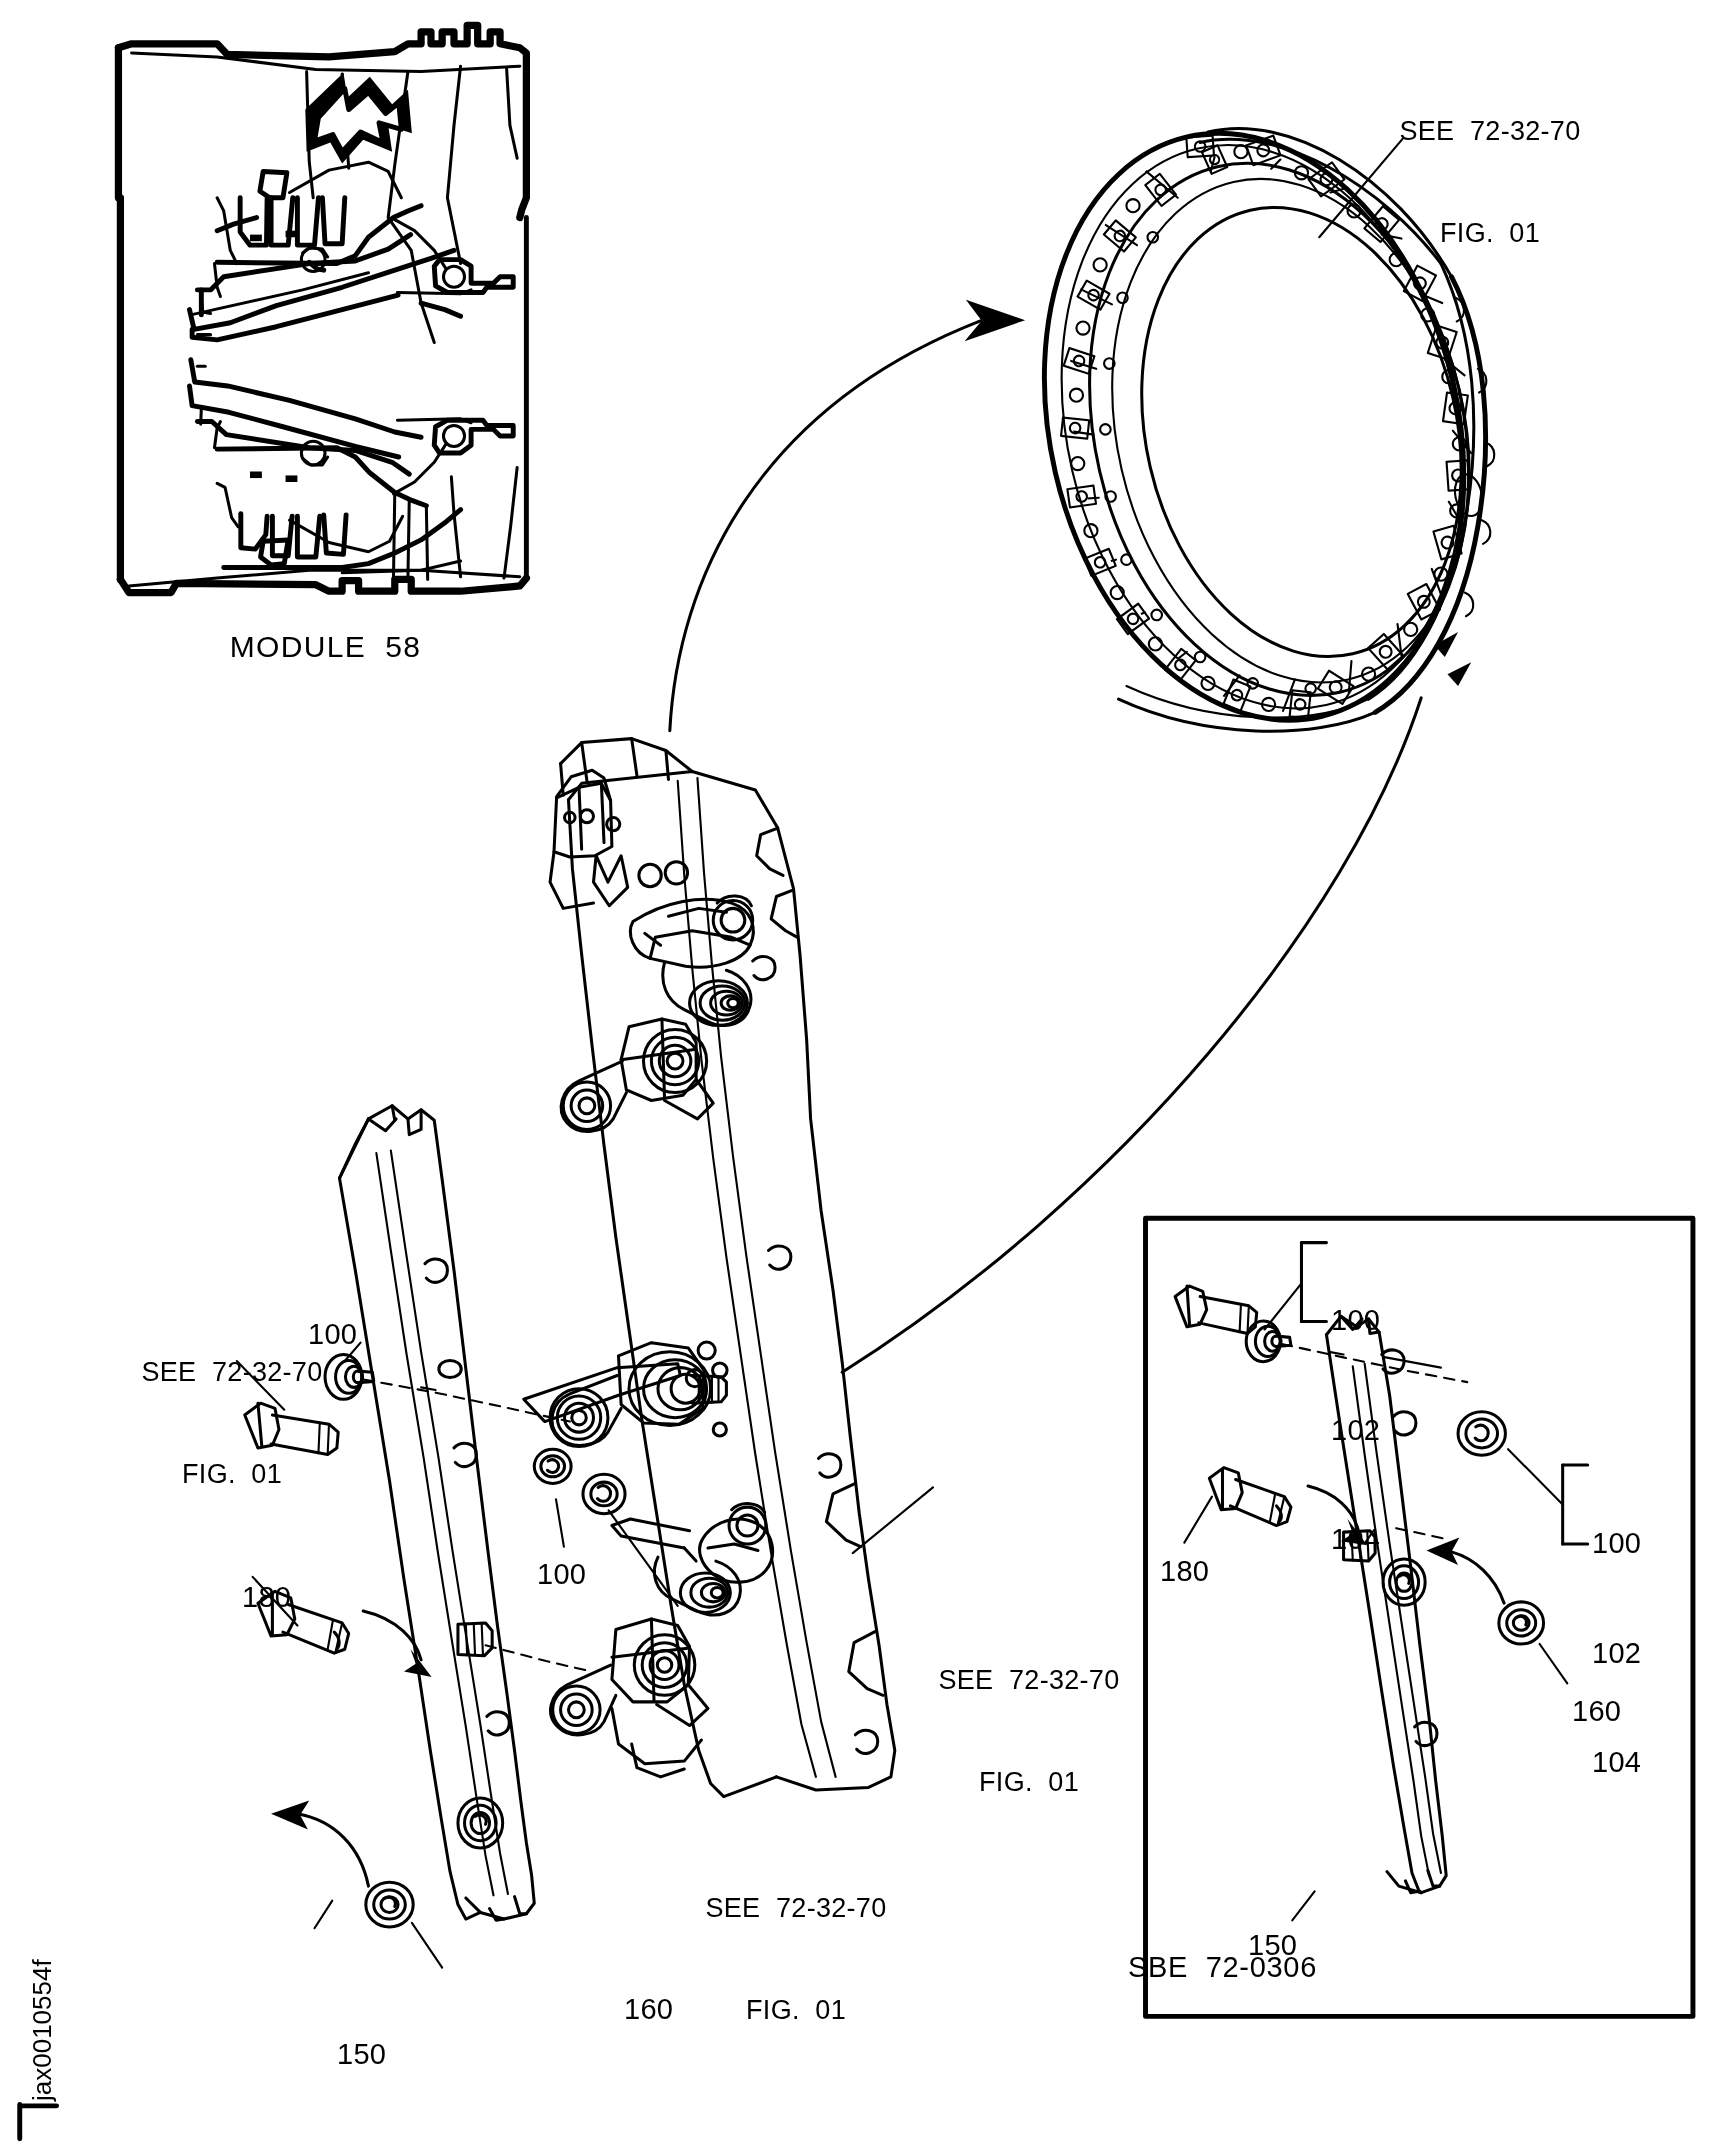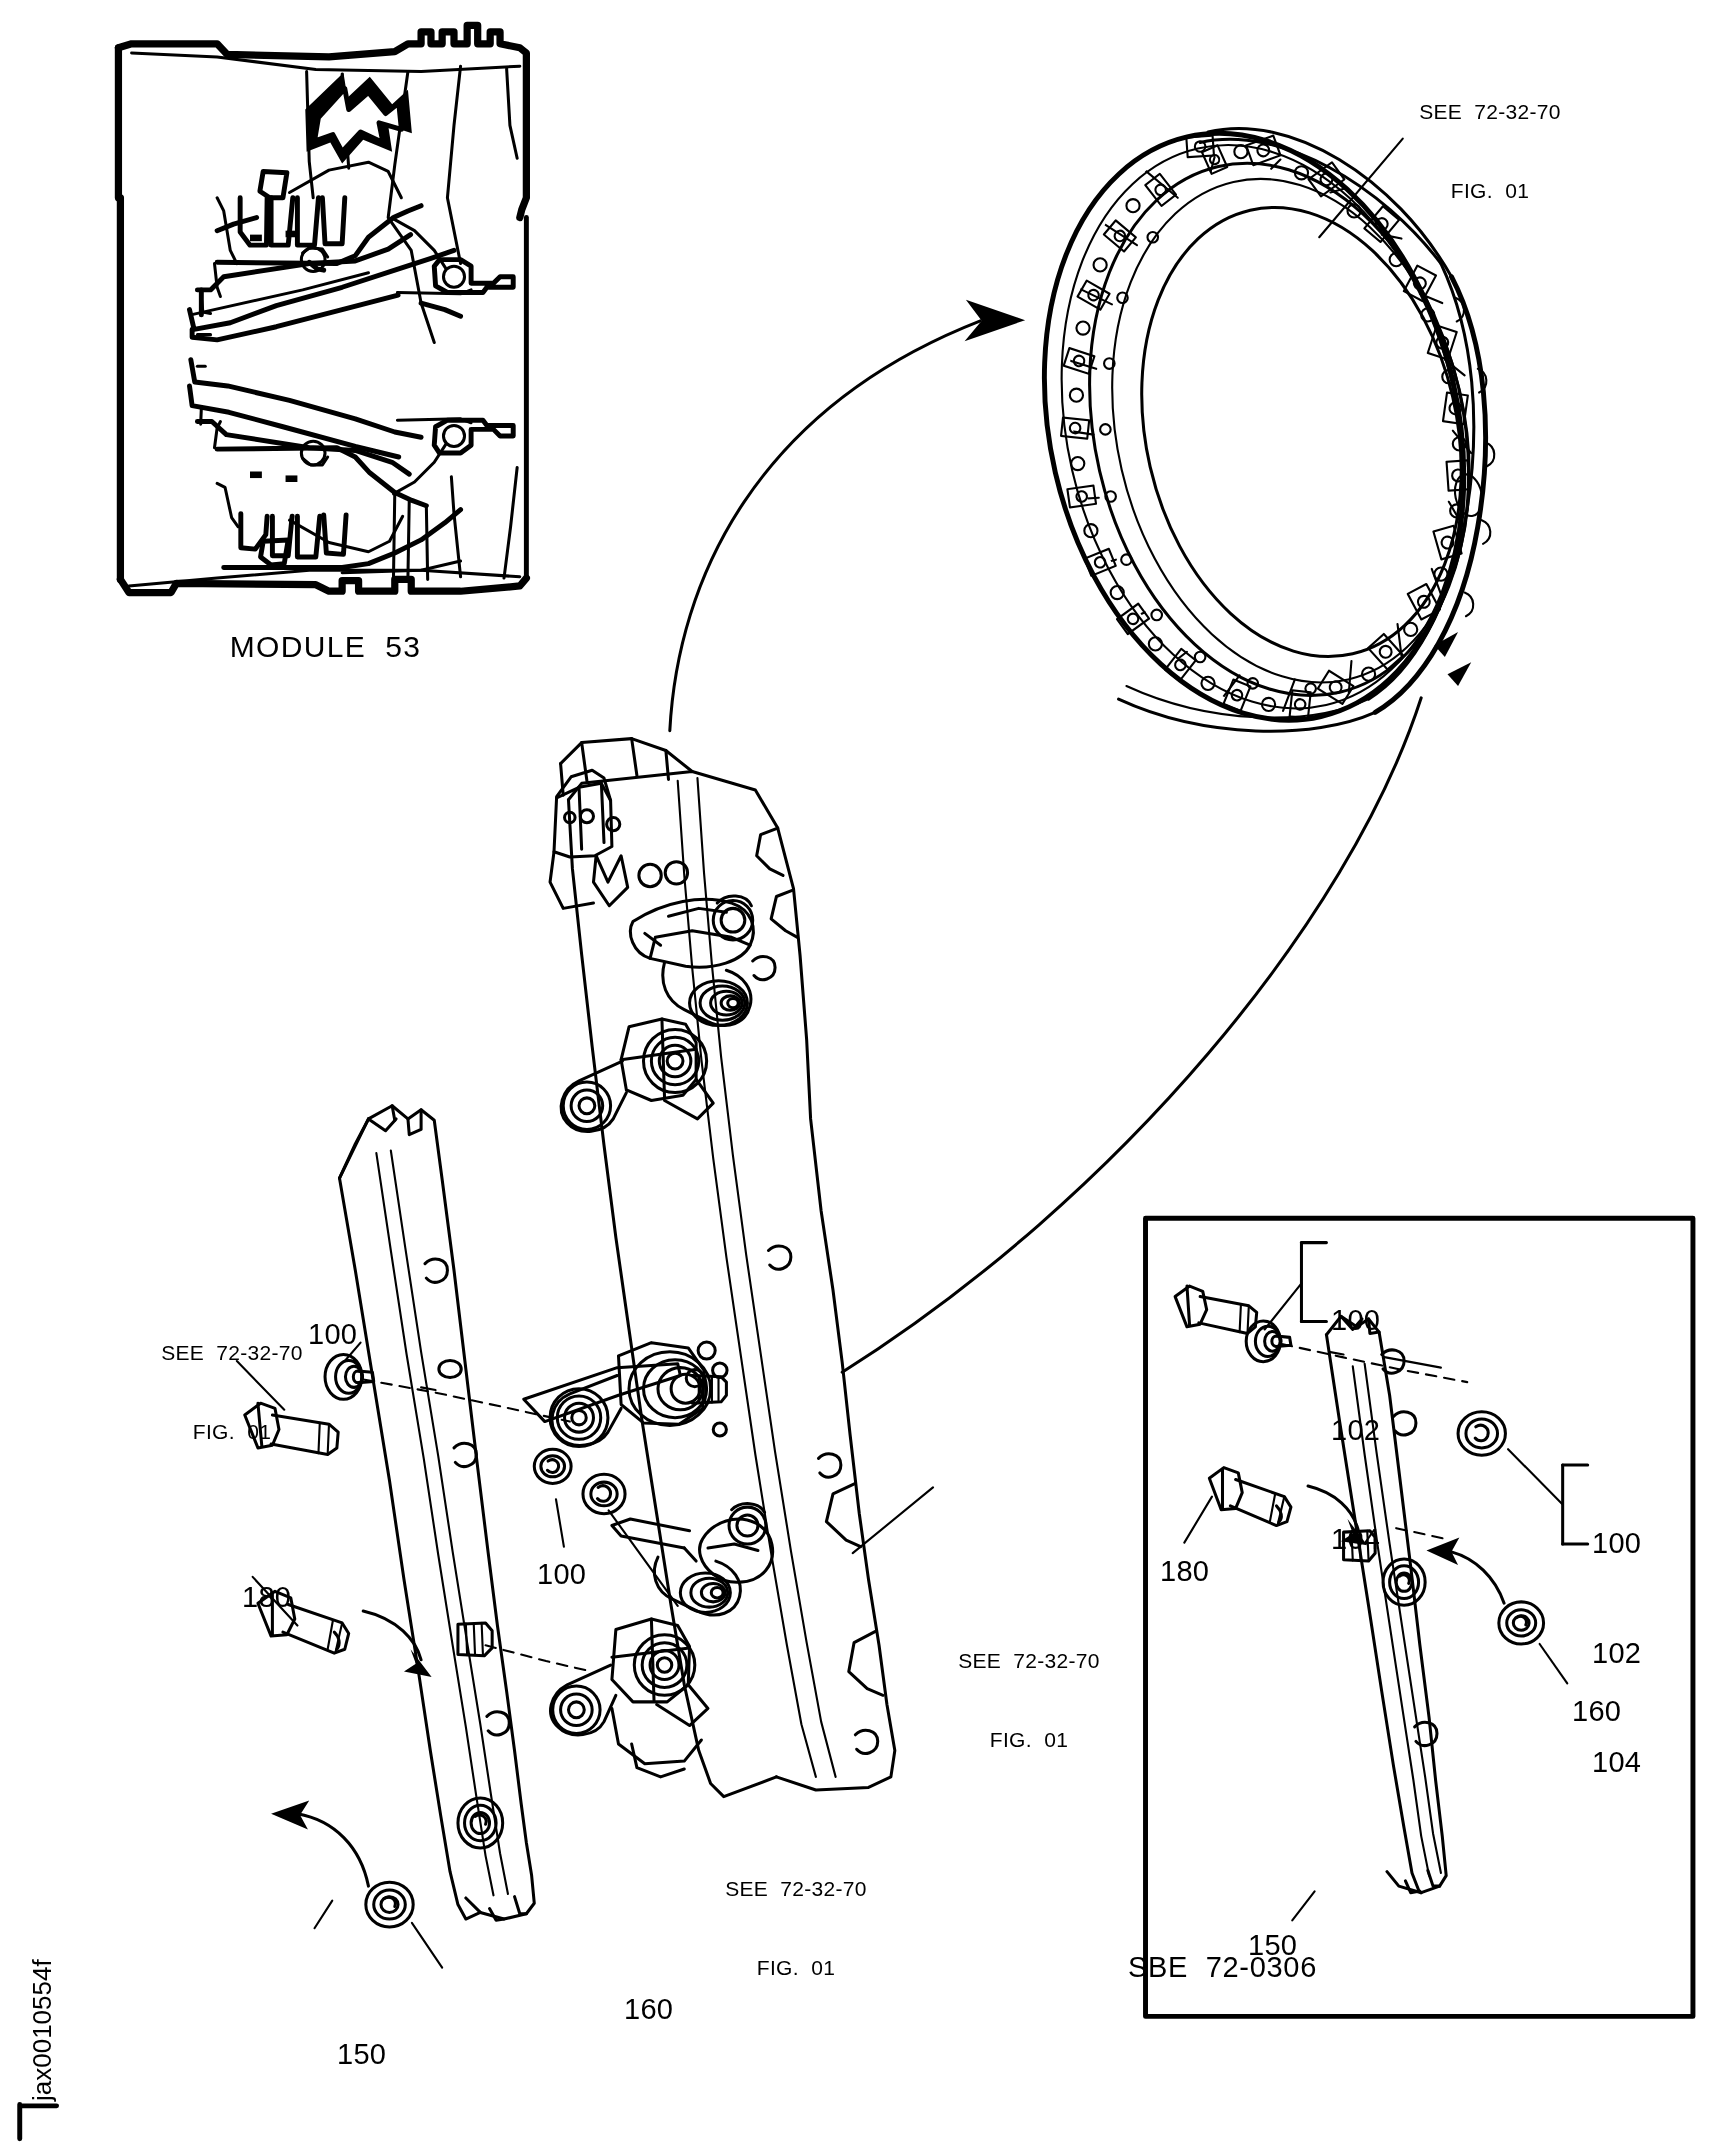--- a/index.html
+++ b/index.html
@@ -27,21 +27,21 @@
     overflow: visible;
   }
   .lbl {
     position: absolute;
     font-family: "Liberation Sans", sans-serif;
     color: #000000;
     white-space: pre;
     line-height: 1.26;
     letter-spacing: 0.3px;
   }
-  .lbl-callout { font-size: 21px; }
+  .lbl-callout { font-size: 27px; }
   .lbl-num     { font-size: 29px; }
   .lbl-module  { font-size: 30px; letter-spacing: 1.3px; }
   .lbl-sbe     { font-size: 29px; letter-spacing: 0.7px; }
   .lbl-doc {
     font-size: 26px;
     letter-spacing: 0px;
     transform-origin: 0 0;
     transform: rotate(-90deg);
   }
   .ctr { text-align: center; }
@@ -162,21 +162,21 @@
     </g>
 
     <g>
       <path class="fillblk" d="M464 166 L522 110 L528 148 L562 116 L596 158 L620 136 L626 202
            L590 190 L596 230 L552 212 L520 248 L502 216 L466 230 Z"></path>
       <path class="stk thick fillwht" d="M484 178 L524 134 L530 166 L560 140 L586 172 L606 156 L610 196
            L576 186 L582 216 L548 200 L520 230 L506 204 L478 214 Z"></path>
     </g>
   </svg>
 
-  <div class="lbl lbl-module ctr" style="left:217px; top:628px; width:217px;">MODULE  53</div>
+  <div class="lbl lbl-module ctr" style="left:217px; top:628px; width:217px;">MODULE  58</div>
 
   <svg class="layer" viewBox="0 0 2605 3268">
     <defs>
       <clipPath id="ringclip">
         <ellipse cx="1950" cy="650" rx="315" ry="460" transform="rotate(-13 1950 650)"></ellipse>
       </clipPath>
     </defs>
     <g>
 
       <ellipse cx="1906" cy="648" rx="310" ry="452" transform="rotate(-13 1906 648)" class="stk thick"></ellipse>

